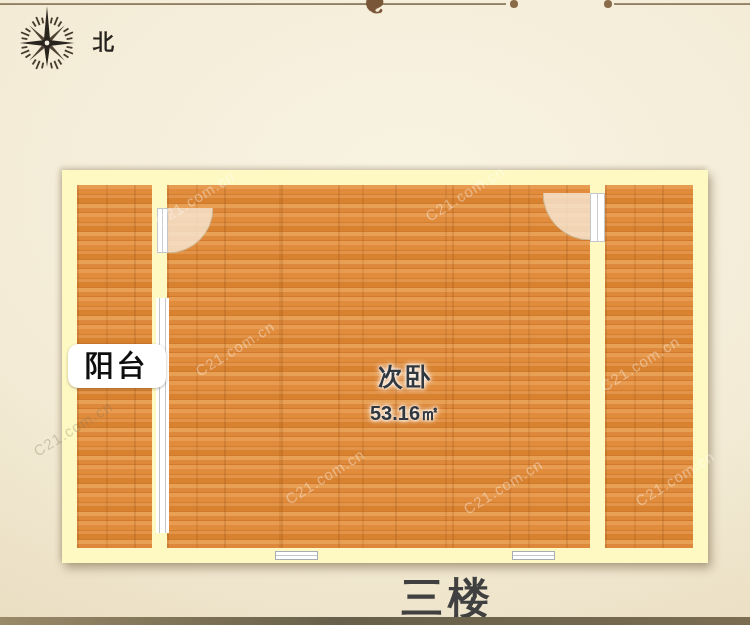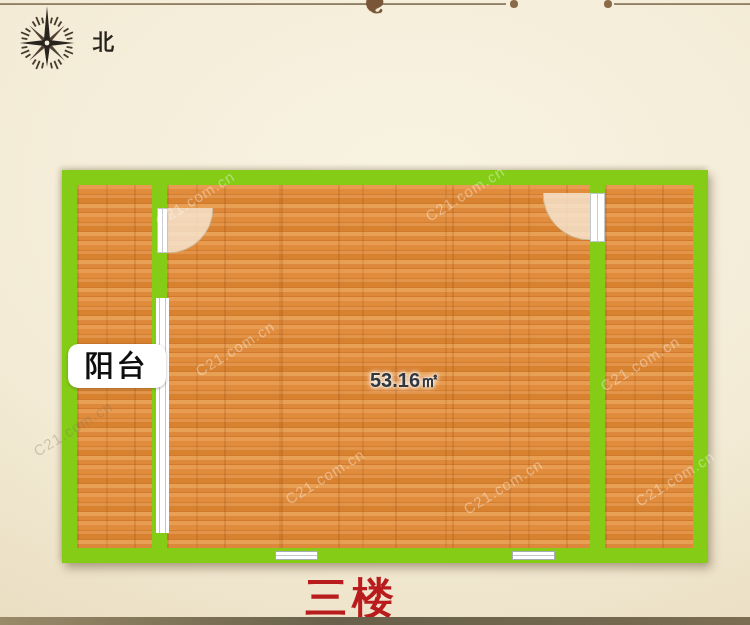--- a/index.html
+++ b/index.html
@@ -16,21 +16,21 @@
   .ornament{
     position:absolute;left:50%;top:-16px;transform:translateX(-50%);
     font-size:36px;line-height:1;color:#7a5638;text-shadow:0 0 1px #7a5638;
   }
   
   .compass{position:absolute;left:10px;top:6px;width:74px;height:74px;}
   .north-label{position:absolute;left:93px;top:28px;font-size:21px;font-weight:bold;color:#26221d;}
   
   .plan{
     position:absolute;left:62px;top:170px;width:646px;height:393px;
-    background:#84cc16;
+    background:#fef9c3;
     box-shadow:3px 5px 9px rgba(95,75,45,.45), -2px -2px 5px rgba(95,75,45,.25);
   }
   .floor{
     position:absolute;
     background-color:#dd8a3c;
     background-image:
       repeating-linear-gradient(90deg, rgba(120,60,10,0.16) 0 2px, rgba(0,0,0,0) 2px 57px),
       repeating-linear-gradient(90deg, rgba(0,0,0,0) 0 29px, rgba(130,65,10,0.13) 29px 31px, rgba(0,0,0,0) 31px 83px),
       repeating-linear-gradient(180deg,
         #e79c52 0 4px, #e08c3c 4px 9px, #d57e2e 9px 10px,
@@ -69,22 +69,22 @@
   }
   .room-label{position:absolute;text-align:center;color:#31373e;
     text-shadow:0 0 3px #ffffff,0 0 5px #ffffff,0 0 7px rgba(255,255,255,.9);}
   .bedroom-label{left:243px;top:190px;width:200px;}
   .bedroom-label .room-name{font-size:25px;font-weight:bold;letter-spacing:2px;}
   .bedroom-label .room-area{font-size:20px;font-weight:bold;margin-top:7px;}
   .stairwell-label{left:536px;top:208px;width:100px;}
   .stairwell-label .room-name{font-size:20px;font-weight:bold;letter-spacing:1px;}
   .stairwell-label .room-area{font-size:16px;font-weight:bold;margin-top:4px;}
   .floor-title{
-    position:absolute;left:305px;top:570px;width:190px;text-align:left;
-    font-size:42px;font-weight:bold;color:#b91c1c;letter-spacing:5px;
+    position:absolute;left:305px;top:570px;width:190px;text-align:right;
+    font-size:42px;font-weight:bold;color:#404040;letter-spacing:5px;
   }
   
   .wm{
     position:absolute;font-size:15px;letter-spacing:1px;transform:rotate(-32deg);
     color:rgba(255,255,255,.38);pointer-events:none;white-space:nowrap;
   }
   .wm-dark{color:rgba(135,120,95,.33);}
   
   .bottom-band{
     position:absolute;left:0;right:0;bottom:0;height:8px;
@@ -156,20 +156,21 @@
   </svg>
   <div class="door-leaf leaf-b"></div>
 
   <div class="window-v"></div>
   <div class="window-h window-h1"></div>
   <div class="window-h window-h2"></div>
 
   <div class="balcony-pill">阳台</div>
 
   <div class="room-label bedroom-label">
+    <div class="room-name">次卧</div>
     <div class="room-area">53.16㎡</div>
   </div>
 
   <div class="room-label stairwell-label">
   </div>
 </div>
 
 <span class="wm" style="left:150px;top:190px;">C21.com.cn</span>
 <span class="wm" style="left:420px;top:185px;">C21.com.cn</span>
 <span class="wm" style="left:595px;top:355px;">C21.com.cn</span>

